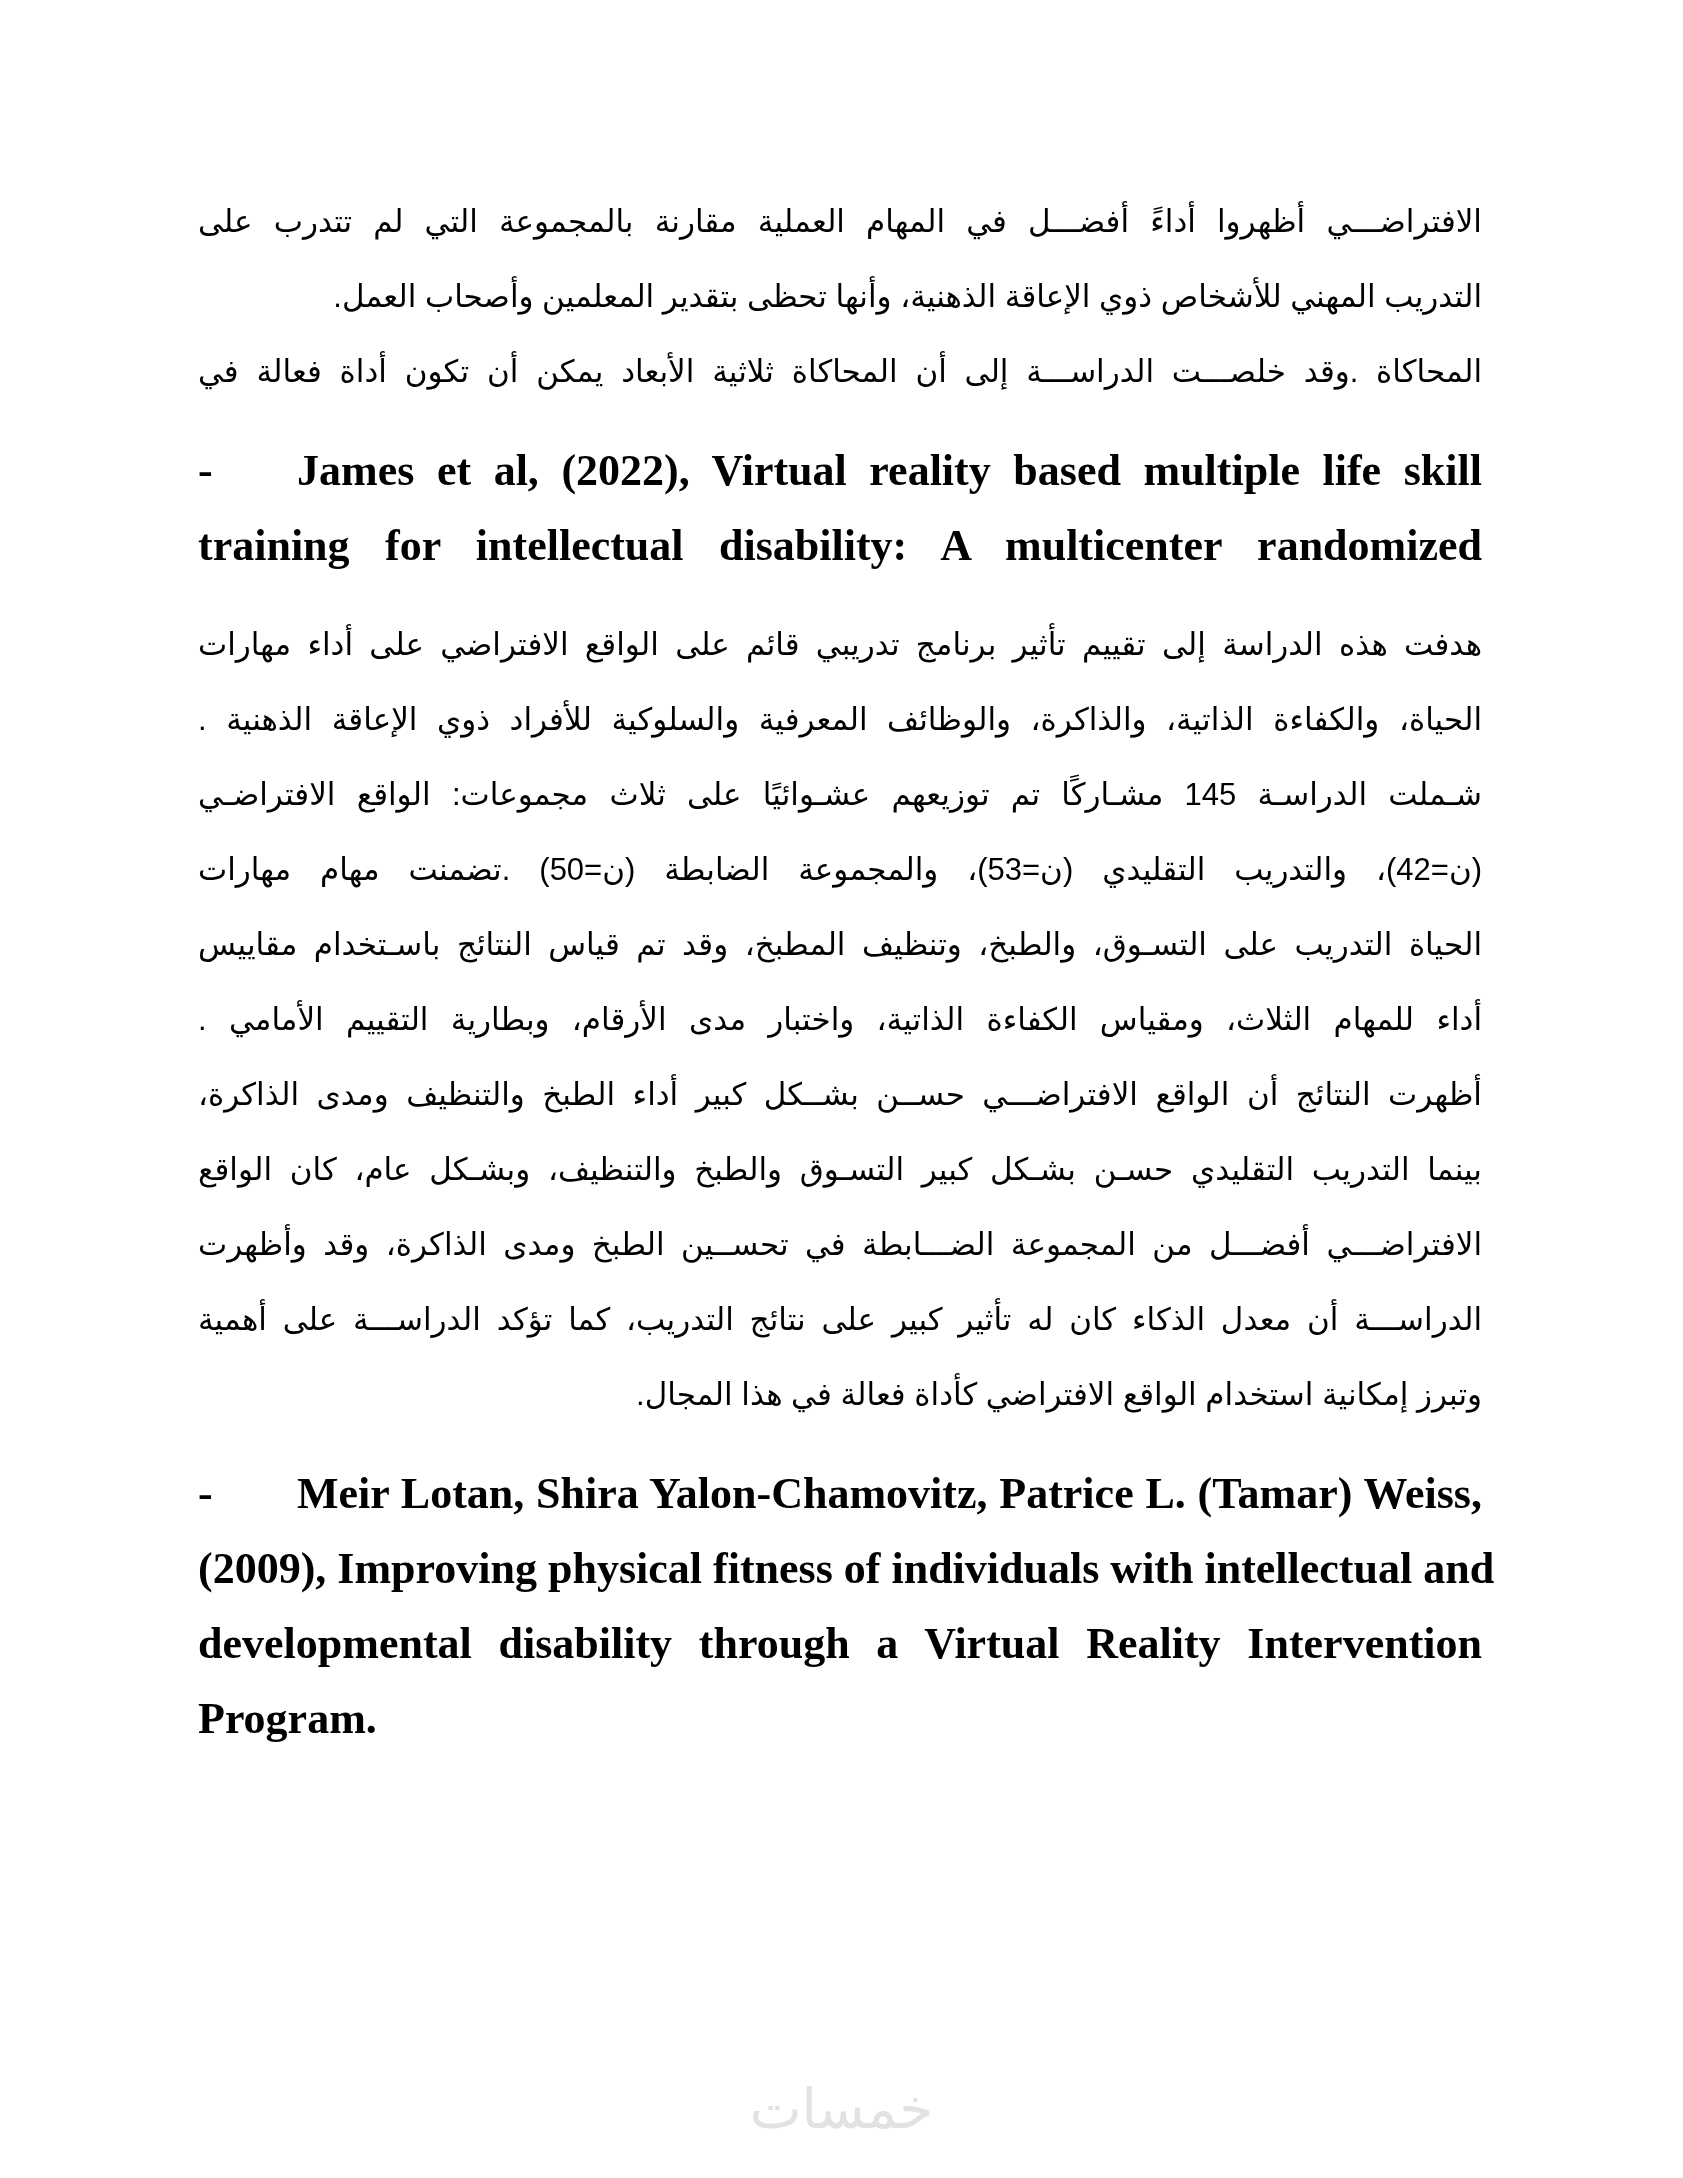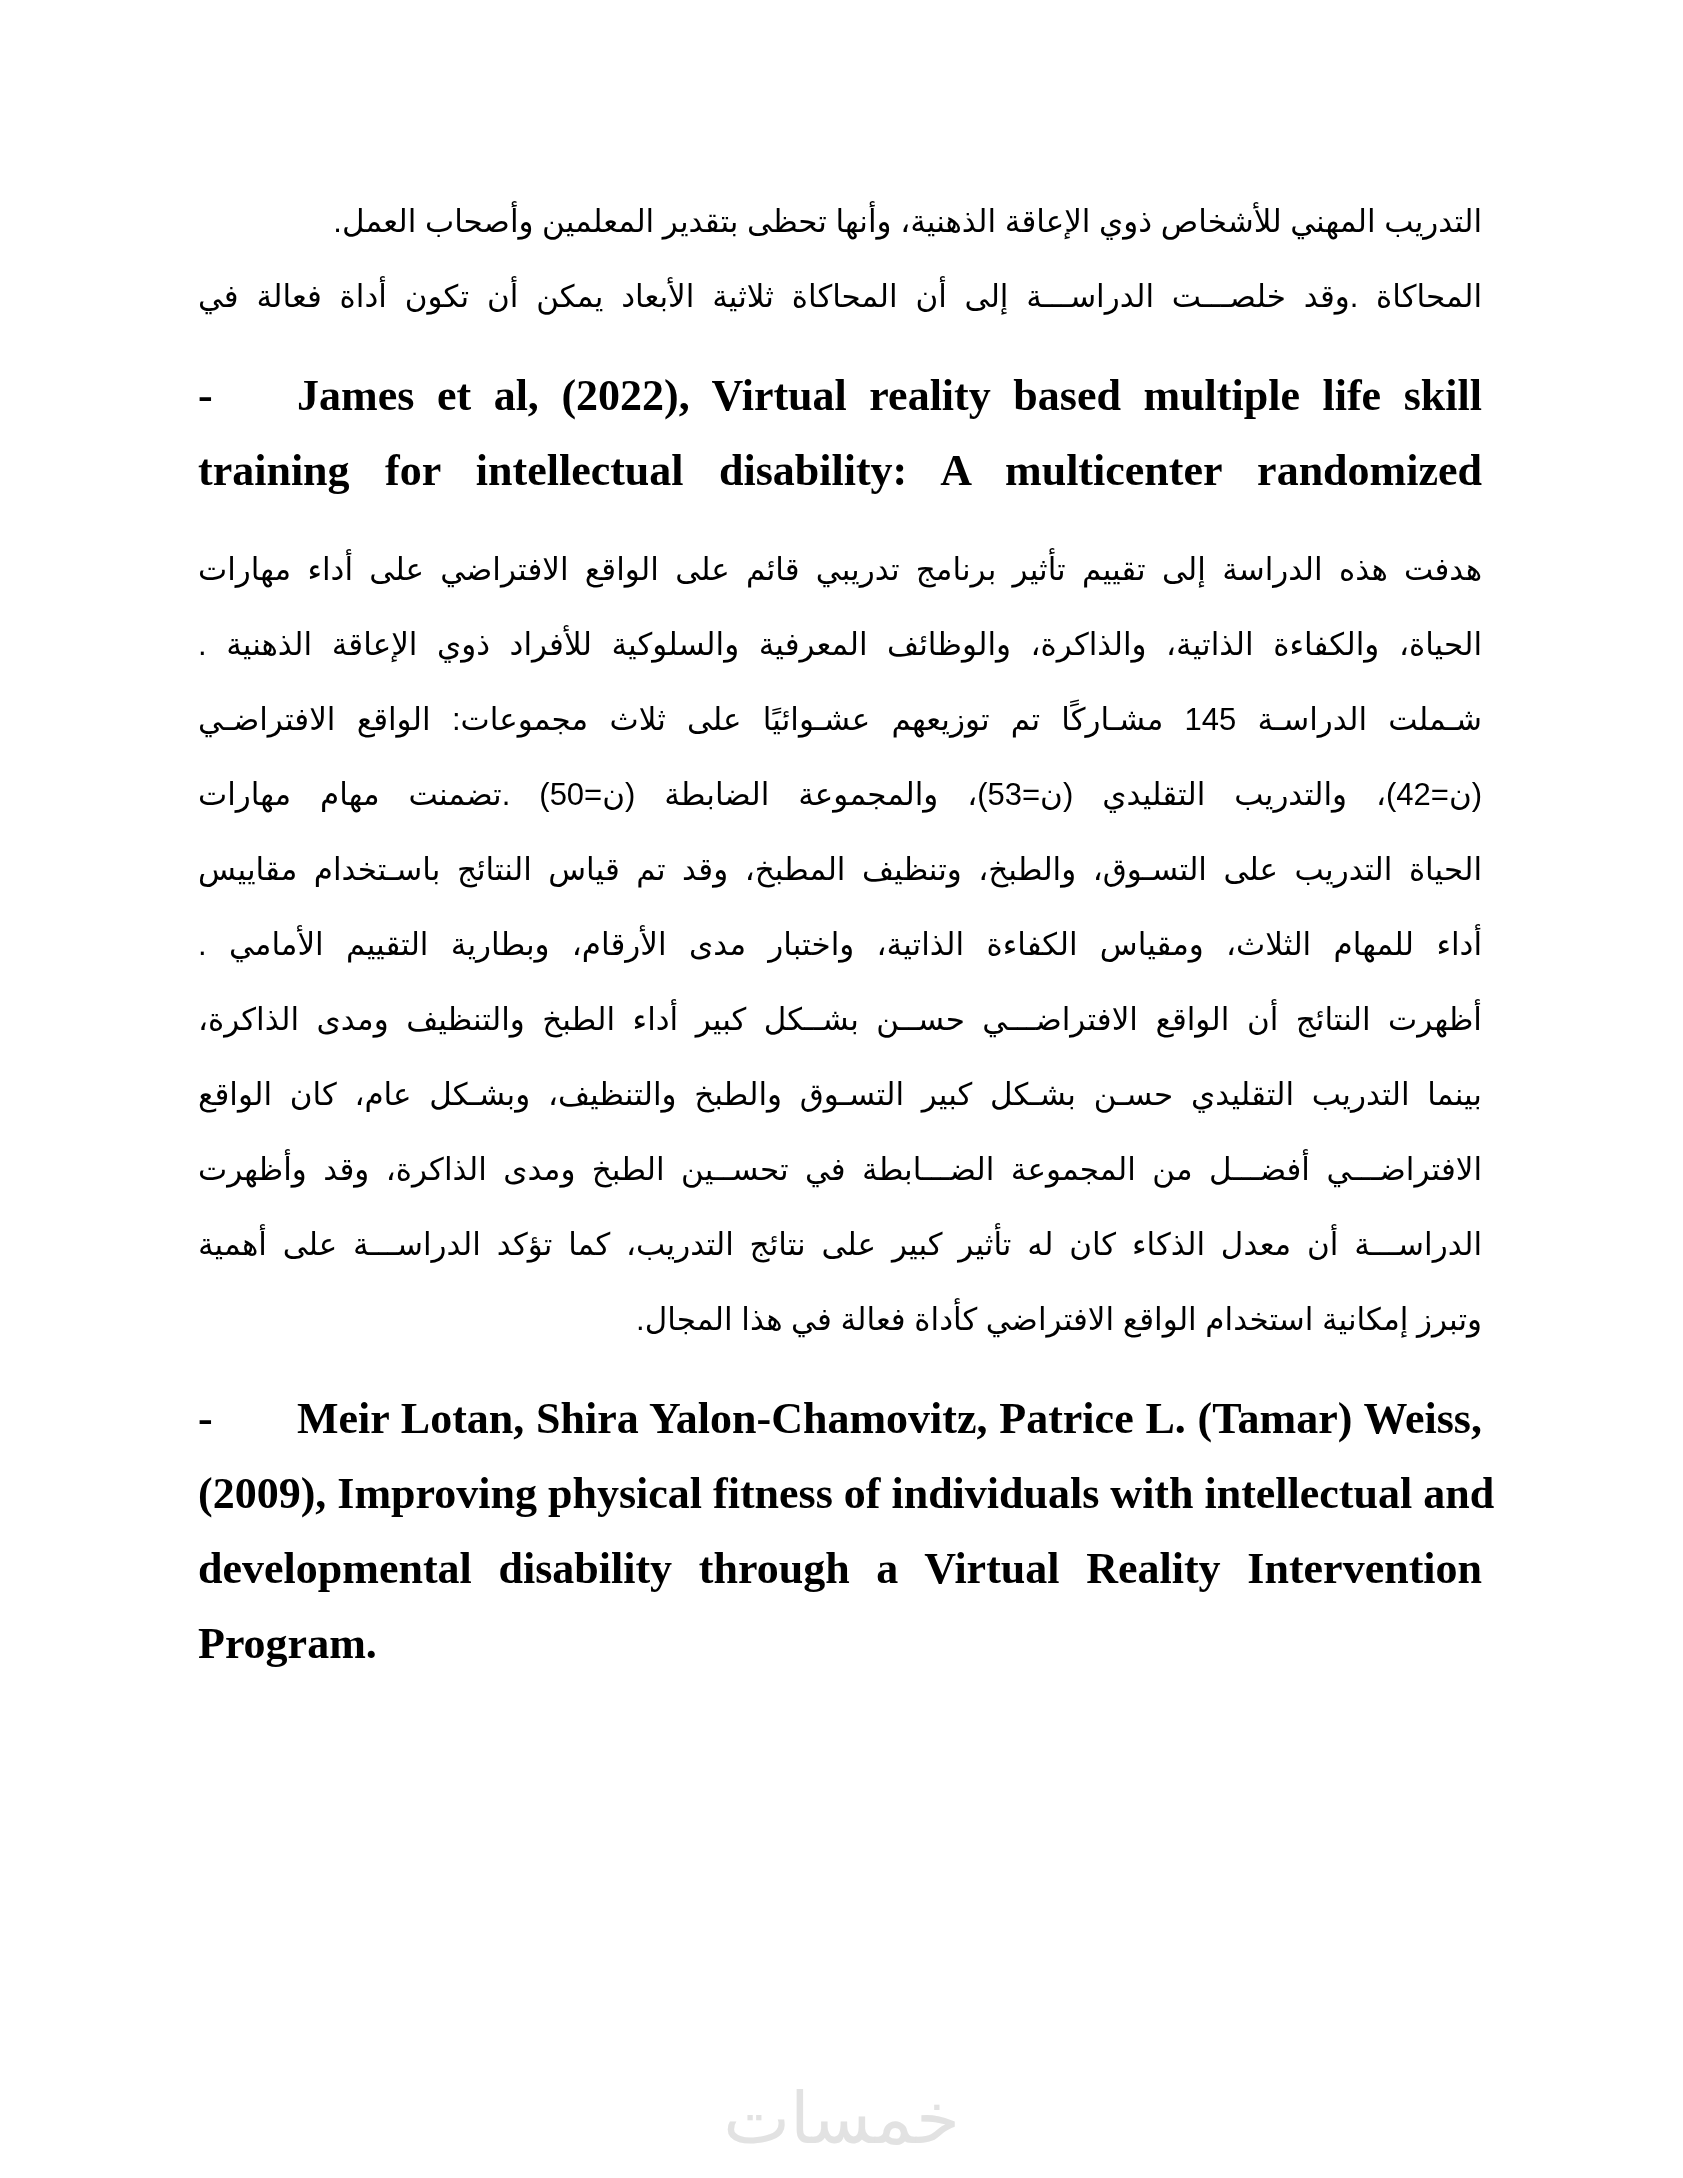--- a/index.html
+++ b/index.html
@@ -66,31 +66,32 @@
     #ref1 { margin-top: 24px; }
     #para2 { margin-top: 24px; }
     #ref2 { margin-top: 24px; }
     .watermark {
       position: absolute;
       left: 0;
       width: 1683px;
       top: 2077px;
       text-align: center;
       font-family: "DejaVu Sans", sans-serif;
-      font-size: 71px;
+      font-size: 55px;
       color: #e2e2e2;
       direction: rtl;
     }
   </style>
 </head>
 <body>
 
 <div class="page">
 
   <p class="ar-para" id="para1">
+    <span class="ar-line">الافتراضـــي أظهروا أداءً أفضـــل في المهام العملية مقارنة بالمجموعة التي لم تتدرب على</span>
     <span class="ar-line last">التدريب المهني للأشخاص ذوي الإعاقة الذهنية، وأنها تحظى بتقدير المعلمين وأصحاب العمل.</span>
     <span class="ar-line">المحاكاة .وقد خلصـــت الدراســـة إلى أن المحاكاة ثلاثية الأبعاد يمكن أن تكون أداة فعالة في</span>
   </p>
 
   <div class="ref" id="ref1">
     <span class="ref-line"><span class="bullet">-</span><span>James et al, (2022), Virtual reality based multiple life skill</span></span>
     <span class="ref-line">training for intellectual disability: A multicenter randomized</span>
   </div>
 
   <p class="ar-para" id="para2">

